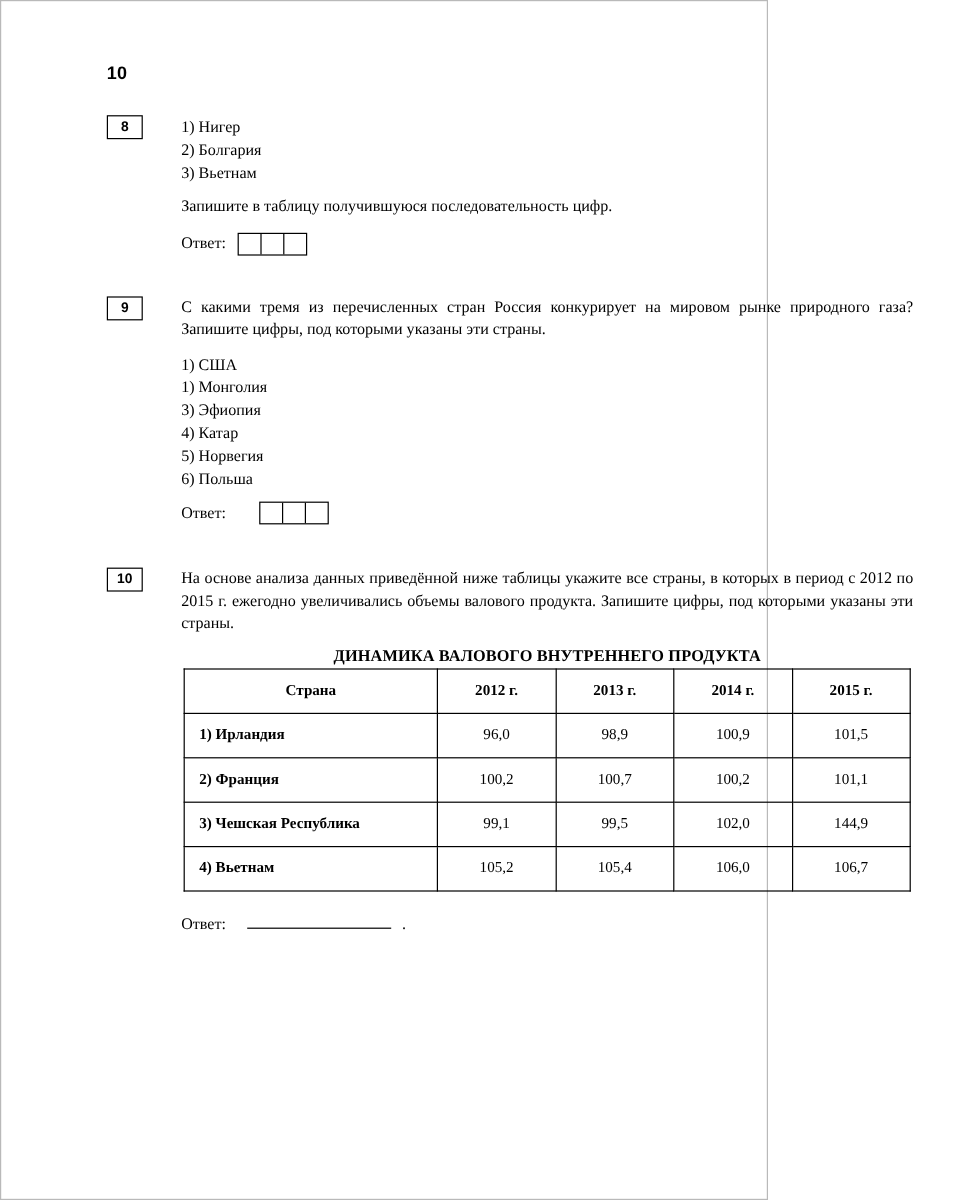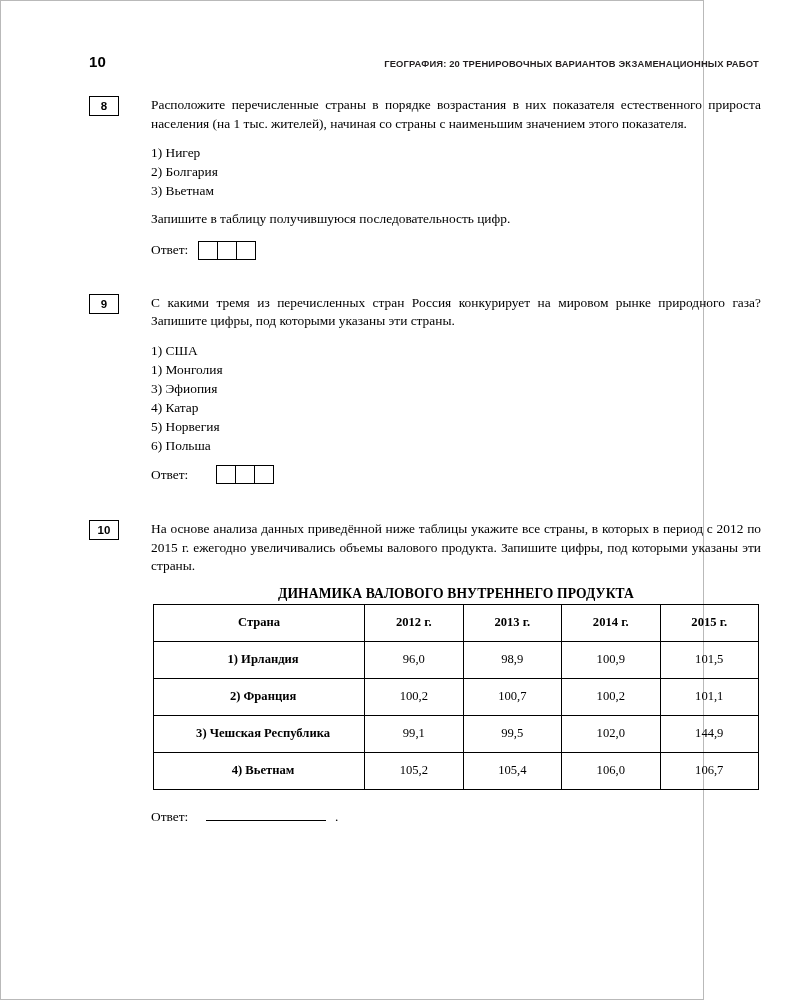--- a/index.html
+++ b/index.html
@@ -9,21 +9,21 @@
   body {
     width: 800px;
     height: 1000px;
     background: #ffffff;
     font-family: "Liberation Serif", serif;
     color: #000000;
     overflow: hidden;
   }
   .page {
     position: relative;
-    width: 704px;
+    width: 640px;
     height: 1000px;
     box-sizing: border-box;
     border: 1px solid #b9b9b9;
     background: #fff;
   }
   .content {
     position: absolute;
     left: 88px;
     top: 52px;
     width: 672px;
@@ -151,21 +151,21 @@
     border: 1px solid #000;
     height: 36px;
     font-size: 12.6px;
     text-align: center;
     padding: 0 4px;
   }
   table.data th {
     font-weight: bold;
   }
   table.data td.country {
-    text-align: center;
+    text-align: left;
     padding-left: 12px;
     font-weight: bold;
   }
   table.data th.country-h {
     text-align: center;
   }
   .col-country { width: 36%; }
   .col-year { width: 16%; }
   .tbl-wrap {
     padding: 0 2px;
@@ -176,27 +176,25 @@
   }
 </style>
 </head>
 <body>
 
 <div class="page">
   <div class="content">
 
     <div class="header-row">
       <div class="page-number">10</div>
-      <div class="running-title">ГЕОГРАФИЯ: 20 ТРЕНИРОВОЧНЫХ ВАРИАНТОВ ЭКЗАМЕНАЦИОННЫХ РАБОТ</div>
     </div>
 
     <div class="task">
       <div class="task-number">8</div>
       <div class="task-body">
-        <p class="q-text">Расположите перечисленные страны в порядке возрастания в них показателя естественного прироста населения (на 1 тыс. жителей), начиная со страны с наименьшим значением этого показателя.</p>
         <ul class="opt-list">
           <li>1) Нигер</li>
           <li>2) Болгария</li>
           <li>3) Вьетнам</li>
         </ul>
         <p class="note">Запишите в таблицу получившуюся последовательность цифр.</p>
         <div class="answer-row">
           <span class="answer-label">Ответ:</span>
           <span class="answer-boxes">
             <span class="cell"></span>

